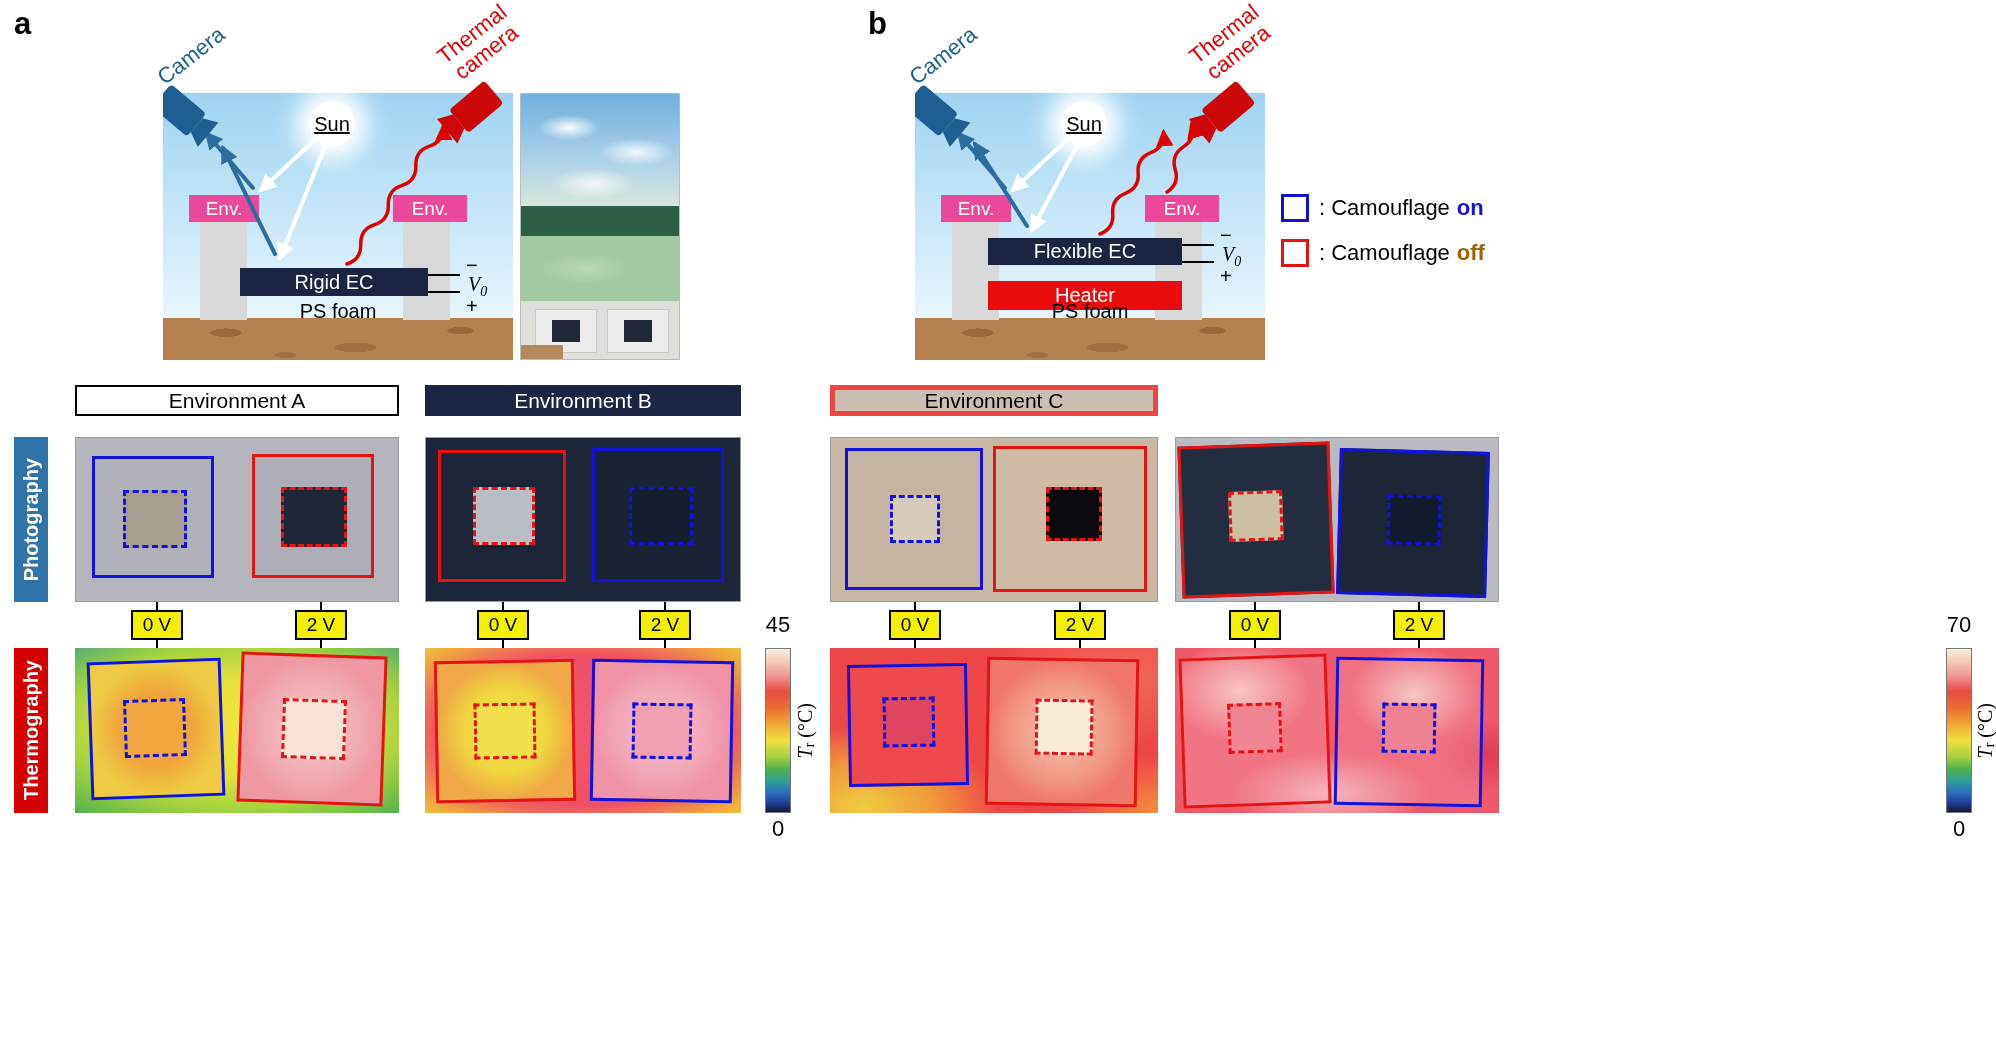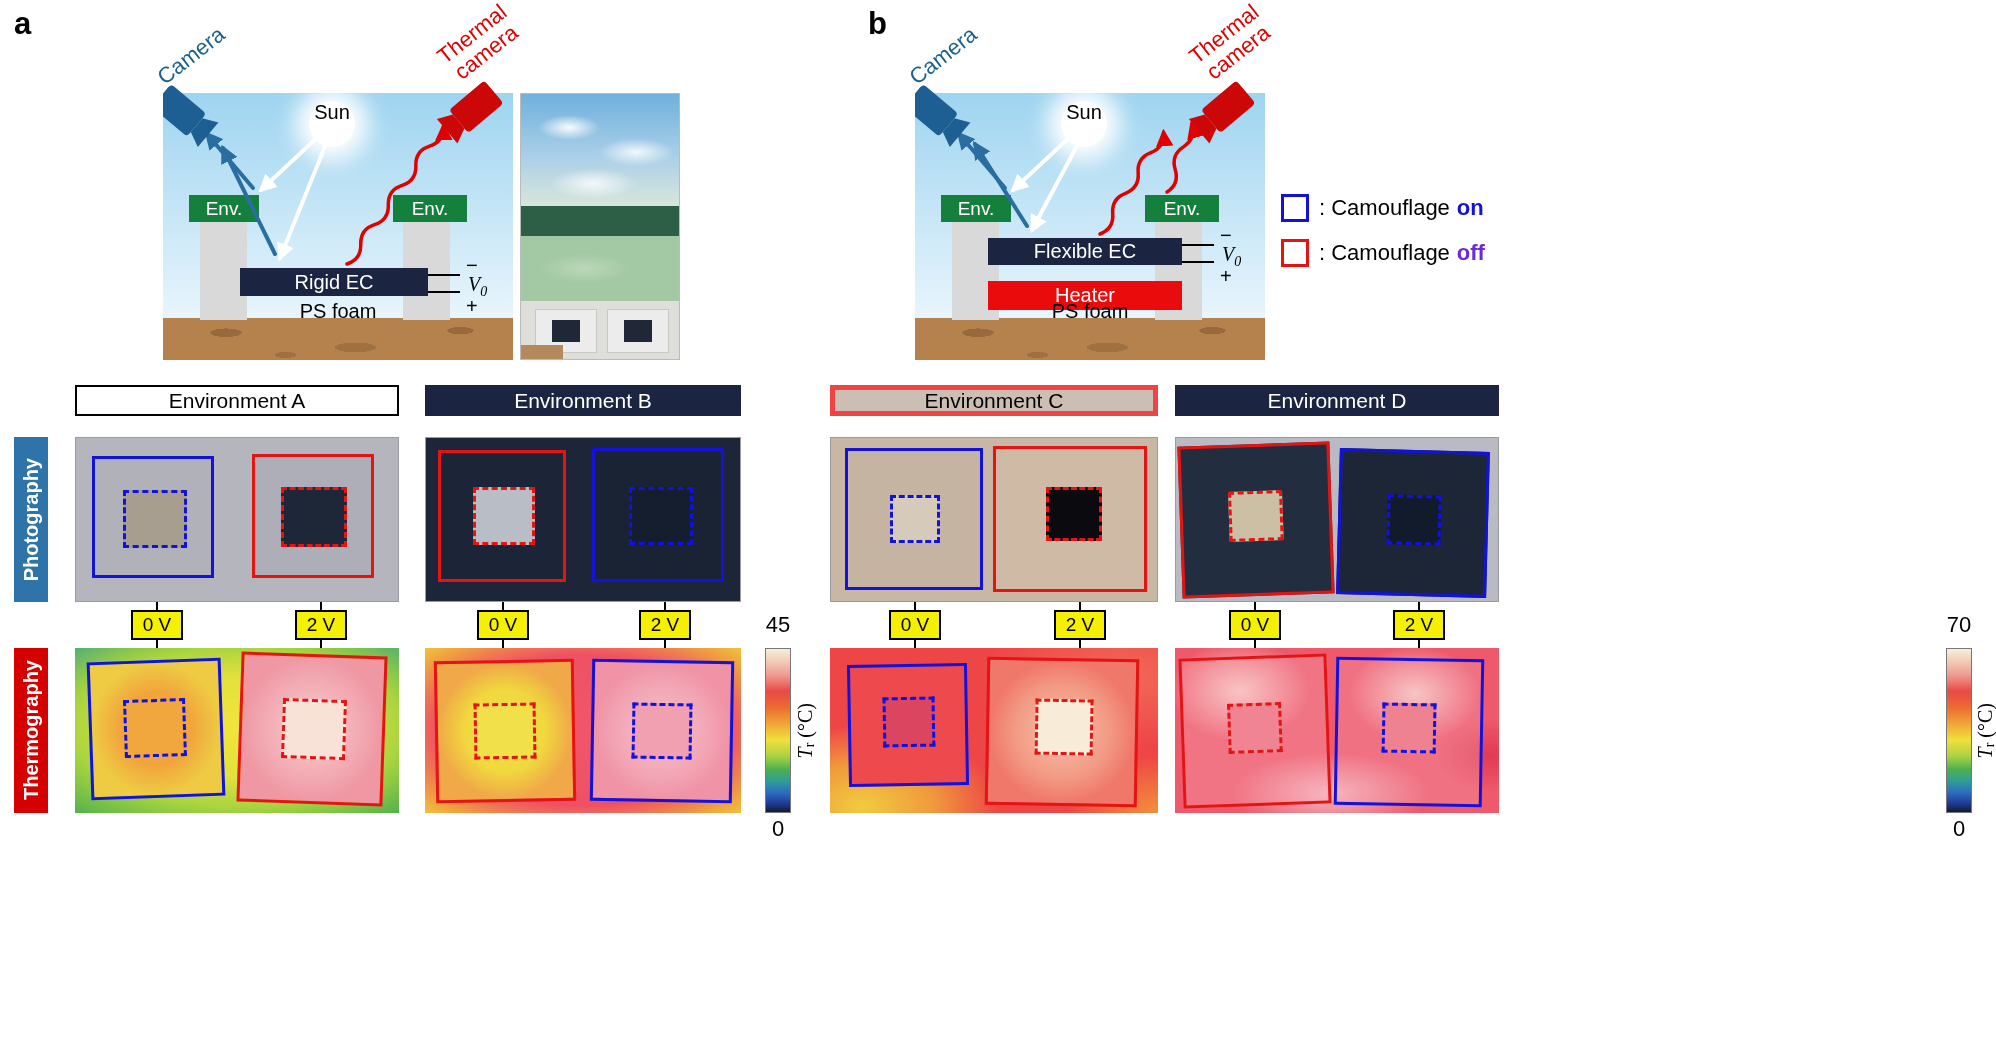--- a/index.html
+++ b/index.html
@@ -16,30 +16,30 @@
   .sky { position: absolute; left: 0; top: 79px; width: 350px; height: 237px;
          background: linear-gradient(to bottom, #9ed4f0 0%, #c2e4f6 45%, #ecf7fd 100%); }
   .ground { position: absolute; left: 0; top: 304px; width: 350px; height: 42px;
          background-color: #b5824e;
          background-image:
            radial-gradient(26px 7px at 18% 35%, #99683c 60%, rgba(0,0,0,0) 61%),
            radial-gradient(34px 8px at 55% 70%, #a07140 60%, rgba(0,0,0,0) 61%),
            radial-gradient(22px 6px at 85% 30%, #99683c 60%, rgba(0,0,0,0) 61%),
            radial-gradient(18px 5px at 35% 88%, #a07140 60%, rgba(0,0,0,0) 61%); }
   .pillar { position: absolute; top: 208px; width: 47px; height: 98px; background: #d9d9d9; }
-  .envbox { position: absolute; top: 181px; height: 27px; background: #15803d; color: #fff;
+  .envbox { position: absolute; top: 181px; height: 27px; background: #ec4899; color: #fff;
             font-size: 19px; display: flex; align-items: center; justify-content: center; }
   .ecbox { position: absolute; background: #1b2440; color: #fff; font-size: 20px;
            display: flex; align-items: center; justify-content: center; }
   .heaterbox { position: absolute; background: #ea0c0c; color: #fff; font-size: 20px;
            display: flex; align-items: center; justify-content: center; }
   .foam-label { position: absolute; left: 0; top: 286px; width: 350px; text-align: center; font-size: 20px; }
   .sun { position: absolute; left: 146px; top: 87px; width: 46px; height: 46px; border-radius: 50%;
          background: #fff; box-shadow: 0 0 22px 14px rgba(255,255,255,0.95);
-         display: flex; align-items: flex-start; justify-content: center; font-size: 20px; }
+         display: flex; align-items: center; justify-content: center; font-size: 20px; text-decoration: underline; }
   .cam-label { position: absolute; font-size: 22px; text-align: center; line-height: 1.05; }
   .wire { position: absolute; height: 2px; background: #000; }
   .term { position: absolute; font-size: 20px; }
   .vsym { position: absolute; font-size: 20px; font-style: italic; font-family: "Liberation Serif", serif; }
   sub { font-size: 70%; }
   .overlay { position: absolute; left: 0; top: 0; }
 
   
   .envphoto { position: absolute; left: 520px; top: 93px; width: 160px; height: 267px; overflow: hidden; border: 1px solid #bbb; }
   .ep-sky { position: absolute; left: 0; top: 0; width: 160px; height: 112px;
@@ -230,35 +230,34 @@
 
   <div class="legend">
     <div class="legend-row">
       <div class="legend-swatch" style="border:3.5px solid #1212dc;"></div>
       <span>: Camouflage</span>
       <span class="legend-state" style="color:#1212dc;">on</span>
     </div>
     <div class="legend-row">
       <div class="legend-swatch" style="border:3.5px solid #e41414;"></div>
       <span>: Camouflage</span>
-      <span class="legend-state" style="color:#6d28d9;">off</span>
+      <span class="legend-state" style="color:#a16207;">off</span>
     </div>
   </div>
 
   <div class="rowtab" style="top:437px; height:165px; background:#2e74a8;">
     <span class="vert">Photography</span>
   </div>
   <div class="rowtab" style="top:648px; height:165px; background:#d50000;">
     <span class="vert">Thermography</span>
   </div>
 
   <div class="envheader" style="left:75px; width:324px; background:#fff; border:2px solid #000;">Environment A</div>
   <div class="envheader" style="left:425px; width:316px; background:#1b2440; color:#fff;">Environment B</div>
   <div class="envheader" style="left:830px; width:328px; background:#cdbeb3; border:5px solid #ef4444;">Environment C</div>
-  <div class="envheader" style="left:1175px; width:324px; background:#1b2440; color:#fff;">Environment D</div>
 
   <div class="photo-panel" style="left:75px; width:324px; background:#b5b5be;">
     <div class="sample s-blue" style="left:16px; top:18px; width:122px; height:122px; background:#b1b1ba;">
       <div class="inner d-blue" style="left:28px; top:31px; width:64px; height:58px; background:#a89e8f;"></div>
     </div>
     <div class="sample s-red" style="left:176px; top:16px; width:122px; height:124px; background:#aeaeb8;">
       <div class="inner d-red" style="left:26px; top:30px; width:66px; height:60px; background:#1d2737;"></div>
     </div>
   </div>
 

